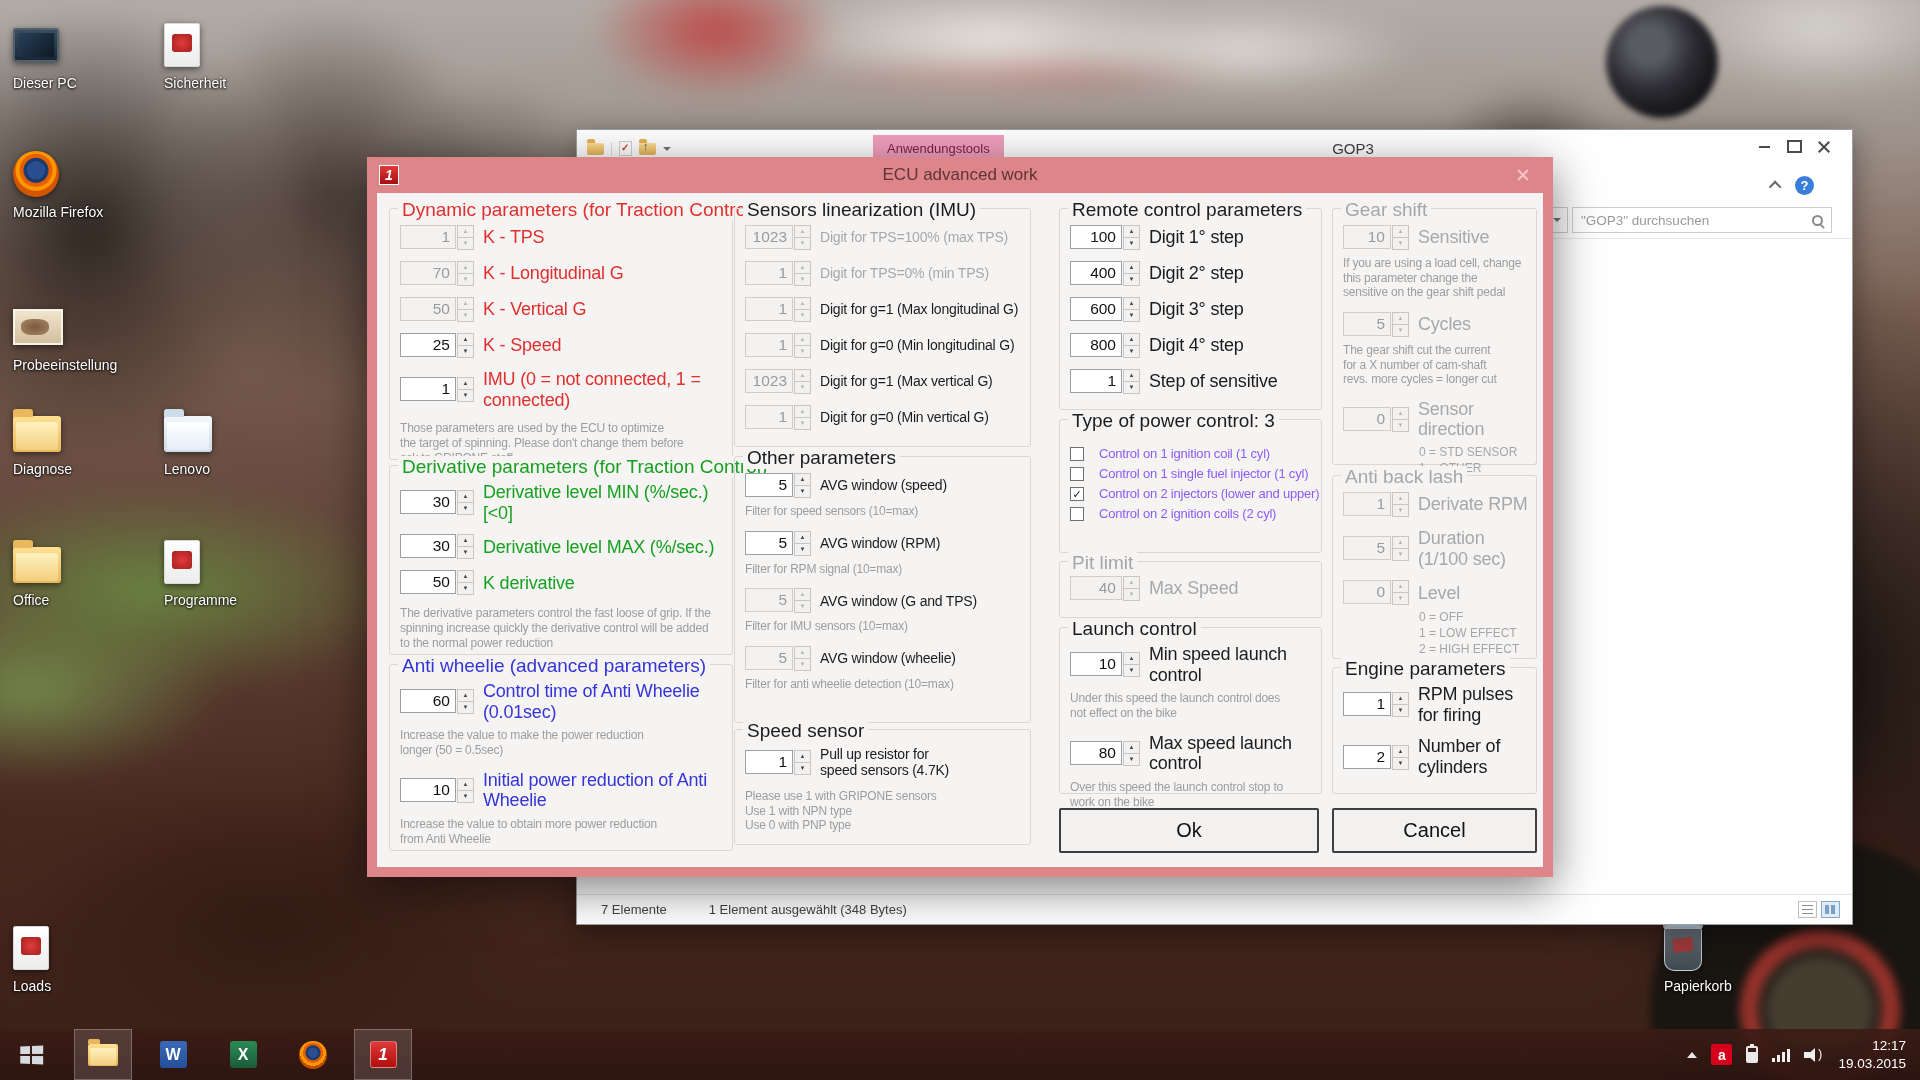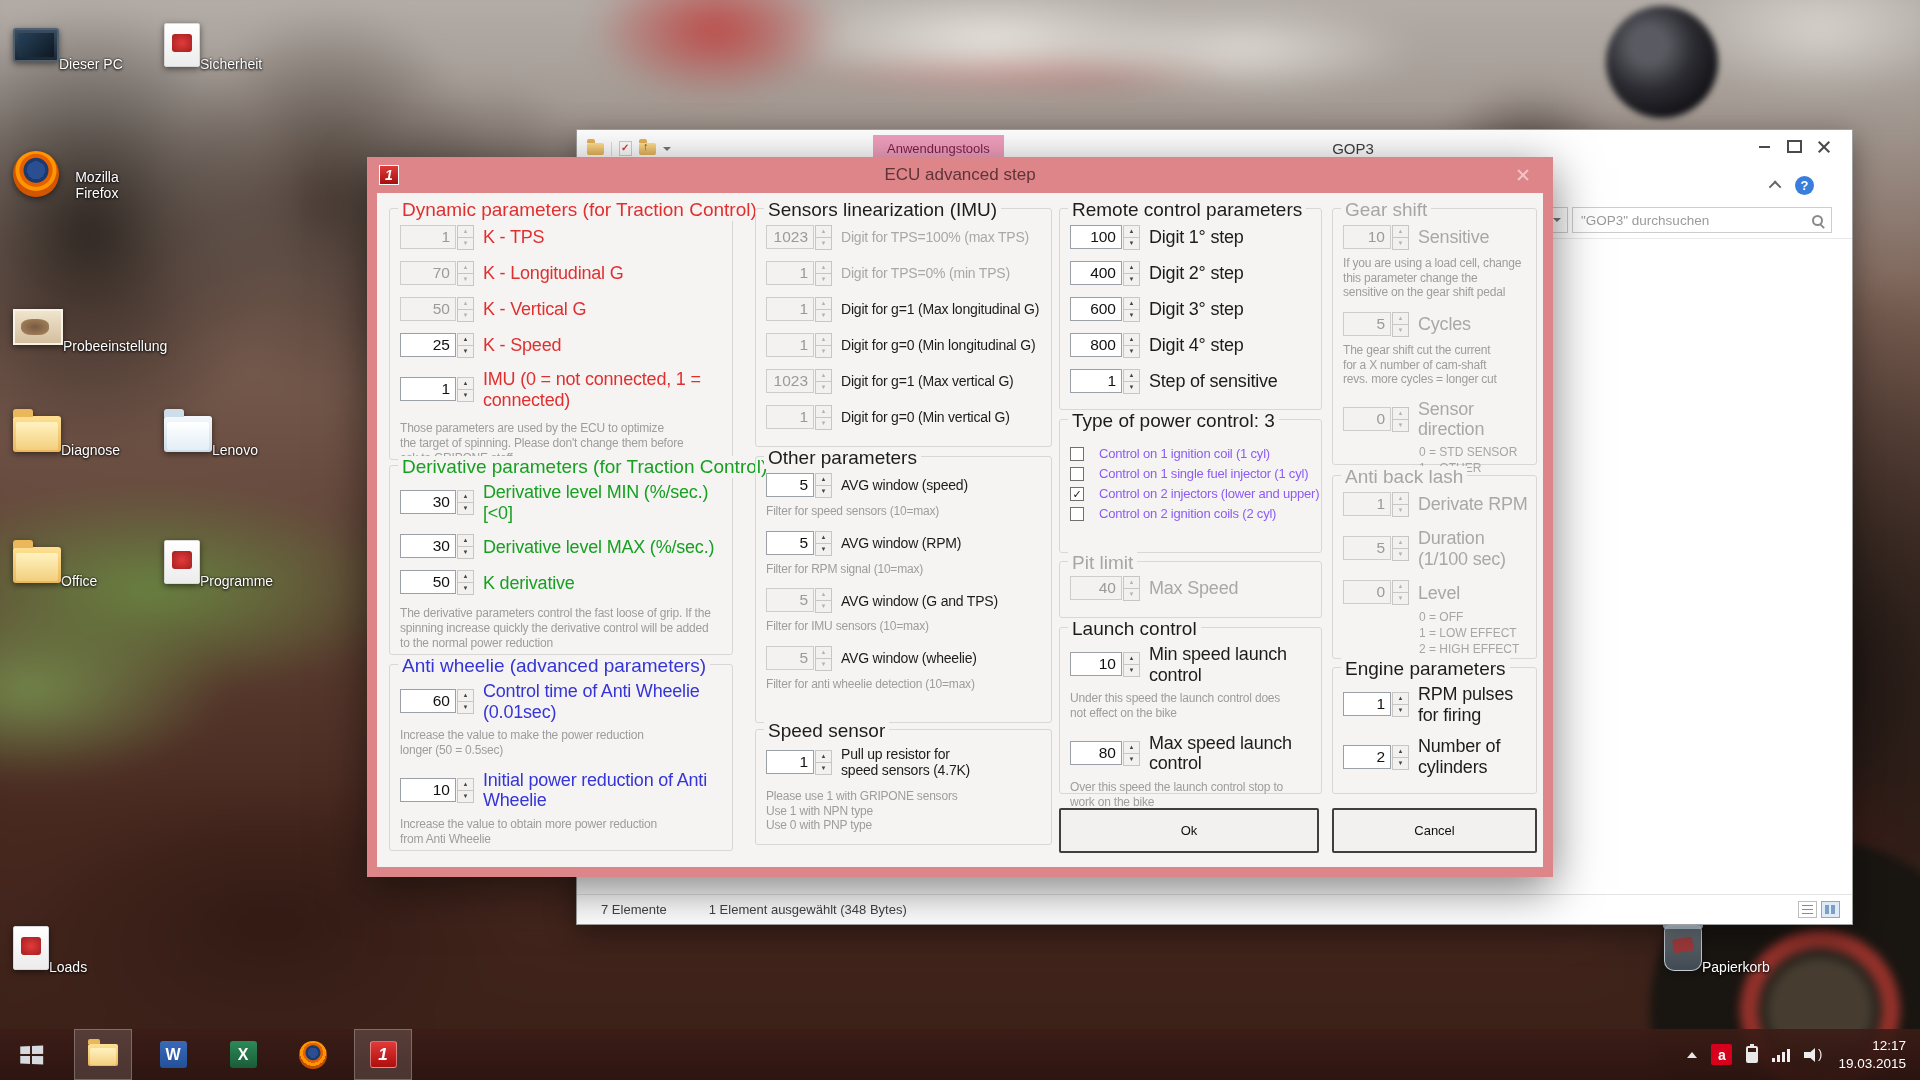--- a/index.html
+++ b/index.html
@@ -26,21 +26,21 @@
       radial-gradient(120px 90px at 1560px 180px,rgba(70,58,52,.7),rgba(70,58,52,0) 75%),
       radial-gradient(340px 180px at 300px 950px,rgba(46,24,18,.8),rgba(46,24,18,0) 75%),
       linear-gradient(180deg,#b7b1ac 0%,#a39a93 12%,#7a5f53 30%,#5d3f33 55%,#47281f 75%,#381f17 100%);}
   .wheel{position:absolute;left:1650px;top:840px;width:340px;height:340px;border-radius:50%;z-index:1;filter:blur(5px);
     background:radial-gradient(circle,#463d30 0 52px,#2a241d 52px 62px,#93312a 62px 80px,#191511 80px 100%)}
   .helmet{position:absolute;left:1606px;top:6px;width:112px;height:112px;border-radius:50%;z-index:1;filter:blur(3px);
     background:radial-gradient(circle at 38% 35%,#5a5a62 0 18px,#2b2b31 45%,#0e0e12 80%)}
 
   
   #desktop-icons{position:absolute;inset:0;z-index:2}
-  .dicon{position:absolute;width:122px;display:flex;flex-direction:row;align-items:flex-end}
+  .dicon{position:absolute;width:122px;display:flex;flex-direction:column;align-items:flex-start}
   .dico{height:54px;display:flex;align-items:center;justify-content:center;filter:drop-shadow(0 2px 3px rgba(0,0,0,.5))}
   .dlabel{margin-top:3px;font-size:14px;color:#fff;text-align:center;line-height:1.15;
     text-shadow:0 1px 3px rgba(0,0,0,.95),0 0 2px rgba(0,0,0,.8)}
   .ico-computer{width:46px;height:34px;position:relative;background:linear-gradient(#3a4c5e,#1d2733);border-radius:3px;border:2px solid #4d6173}
   .ico-computer::after{content:"";position:absolute;inset:3px;background:linear-gradient(135deg,#27425a,#0e1822)}
   .ico-folder,.ico-folder-light{width:48px;height:36px;position:relative;border-radius:3px;background:linear-gradient(#ffe093,#eab75b);margin-top:6px}
   .ico-folder::before,.ico-folder-light::before{content:"";position:absolute;top:-7px;left:0;width:20px;height:8px;border-radius:3px 3px 0 0;background:#eab75b}
   .ico-folder::after,.ico-folder-light::after{content:"";position:absolute;inset:6px 3px 2px 3px;border-radius:2px;background:linear-gradient(#fff2c0,#f3cf7e)}
   .ico-folder-light{background:linear-gradient(#f4f8fc,#cdddea)}
   .ico-folder-light::before{background:#cdddea}
@@ -102,21 +102,21 @@
   .dlg-titlebar{position:absolute;left:0;right:0;top:0;height:36px}
   .dlg-ico{position:absolute;left:12px;top:8px;width:20px;height:20px;background:linear-gradient(#e03a3a,#a50f0f);border:1px solid #fff;
     color:#fff;font-style:italic;font-weight:700;font-size:14px;display:grid;place-items:center}
   .dlg-title{position:absolute;left:0;right:0;top:8px;text-align:center;font-size:17px;color:#5e3438}
   .dlg-close{position:absolute;right:18px;top:8px;width:24px;height:20px}
   .dlg-close::before,.dlg-close::after{content:"";position:absolute;left:50%;top:50%;width:14px;height:2px;background:#f4c3c6}
   .dlg-close::before{transform:translate(-50%,-50%) rotate(45deg)}
   .dlg-close::after{transform:translate(-50%,-50%) rotate(-45deg)}
   .dlg-client{position:absolute;left:10px;right:10px;top:36px;bottom:10px;background:#f6f4f3}
   .col{position:absolute;top:0;bottom:0}
-  .col1{left:12px;width:344px}.col2{left:378px;width:297px}.col3{left:682px;width:263px}.col4{left:955px;width:205px}
+  .col1{left:12px;width:344px}.col2{left:357px;width:297px}.col3{left:682px;width:263px}.col4{left:955px;width:205px}
   .group{position:absolute;left:0;right:0;border:1px solid #d9d7d5;border-radius:3px}
   .gtitle{position:absolute;top:-10px;left:8px;padding:0 4px;background:#f6f4f3;font-size:19px;white-space:nowrap;color:#1c1c1c}
   .gbody{position:absolute;inset:0;padding:16px 8px 0 10px;overflow:visible}
   .c-red .gtitle,.c-red .slab{color:#e02f2f}
   .c-green .gtitle,.c-green .slab{color:#17a021}
   .c-blue .gtitle,.c-blue .slab{color:#3434d8}
   .c-gray .gtitle{color:#a6a6a6}
   .it-spin{display:flex;align-items:center;margin-bottom:11px}
   .spin{display:flex;flex-shrink:0}
   .sbox{height:24px;border:1px solid #9aa0a6;background:#fff;font-size:15.5px;line-height:22px;text-align:right;padding-right:5px;color:#111}
@@ -143,21 +143,21 @@
   #g-speed{top:536px;height:116px}
   #g-remote{top:15px;height:202px}
   #g-power{top:226px;height:134px}
   #g-power .gbody{padding-top:26px}
   #g-pit{top:368px;height:57px}
   #g-pit .gbody{padding-top:14px}
   #g-launch{top:434px;height:167px}
   #g-gear{top:15px;height:257px}
   #g-backlash{top:282px;height:184px}
   #g-engine{top:474px;height:127px}
-  .dlg-btn{position:absolute;background:#f2f1f0;border:2px solid #3f3f3f;border-radius:2px;font-size:13px;color:#111;
+  .dlg-btn{position:absolute;background:#f2f1f0;border:2px solid #3f3f3f;border-radius:2px;font-size:20px;color:#111;
     display:grid;place-items:center;cursor:default}
   #btn-ok{left:682px;top:615px;width:260px;height:45px}
   #btn-cancel{left:955px;top:615px;width:205px;height:45px}
 
   
   #taskbar{position:absolute;left:0;right:0;bottom:0;height:51px;z-index:5;display:flex;align-items:stretch;
     background:linear-gradient(rgba(60,28,22,.9),rgba(44,20,16,.94))}
   .start{width:62px;display:grid;place-items:center}
   .win-flag{width:24px;height:18px;display:grid;grid-template-columns:1fr 1fr;grid-template-rows:1fr 1fr;gap:2px;
     transform:perspective(60px) rotateY(-18deg)}
@@ -293,21 +293,21 @@
       <span class="viewbtns">
         <span class="vb list"></span>
         <span class="vb thumb"></span>
       </span>
     </div>
   </div>
 
   <div id="ecu-dialog">
     <div class="dlg-titlebar">
       <div class="dlg-ico">1</div>
-      <div class="dlg-title">ECU advanced step</div>
+      <div class="dlg-title">ECU advanced work</div>
       <div class="dlg-close"></div>
     </div>
     <div class="dlg-client">
       <div class="col col1">
         <div class="group c-red" id="g-dynamic">
           <span class="gtitle">Dynamic parameters (for Traction Control)</span>
             <div class="gbody">
               <div class="it it-spin">
                 <div class="spin dis">
                   <div class="sbox">1</div>

